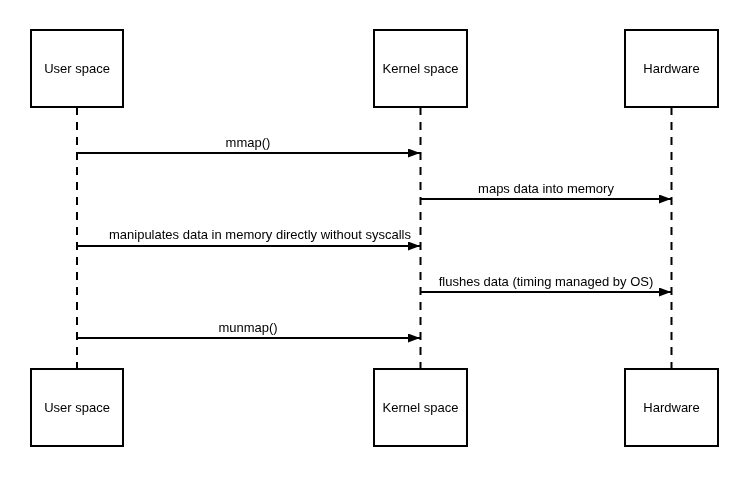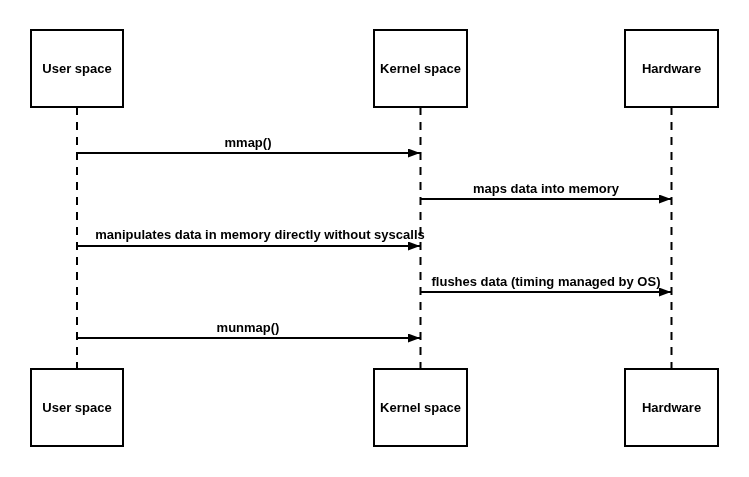--- a/index.html
+++ b/index.html
@@ -6,21 +6,20 @@
     margin: 0;
     padding: 0;
     background: #ffffff;
   }
   .canvas {
     position: relative;
     width: 683px;
     height: 477px;
     background: #ffffff;
     font-family: "Liberation Sans", sans-serif;
-    font-weight: bold;
   }
   svg { display: block; }
   .actor-box {
     fill: #ffffff;
     stroke: #000000;
     stroke-width: 2;
   }
   .actor-label {
     font-family: "Liberation Sans", sans-serif;
     font-size: 13px;

